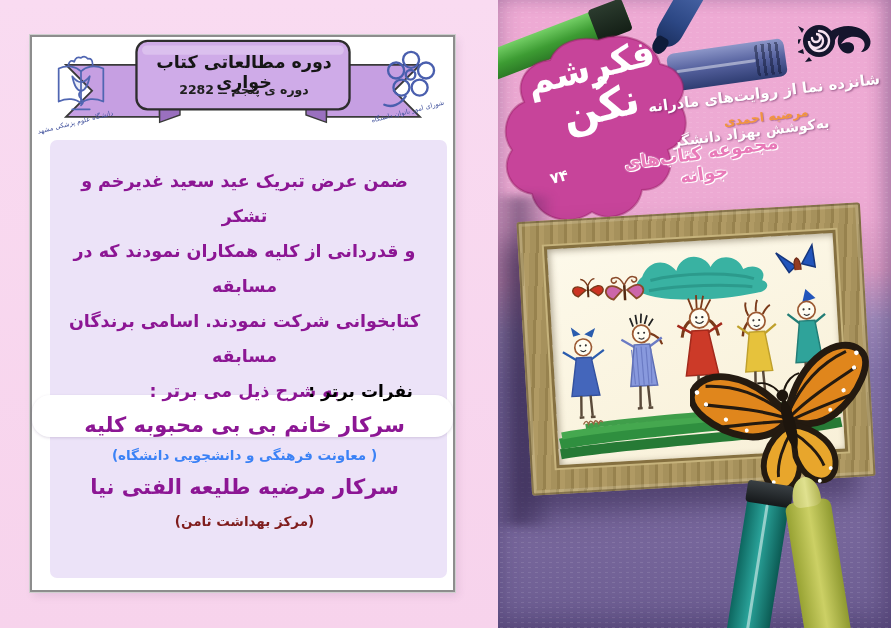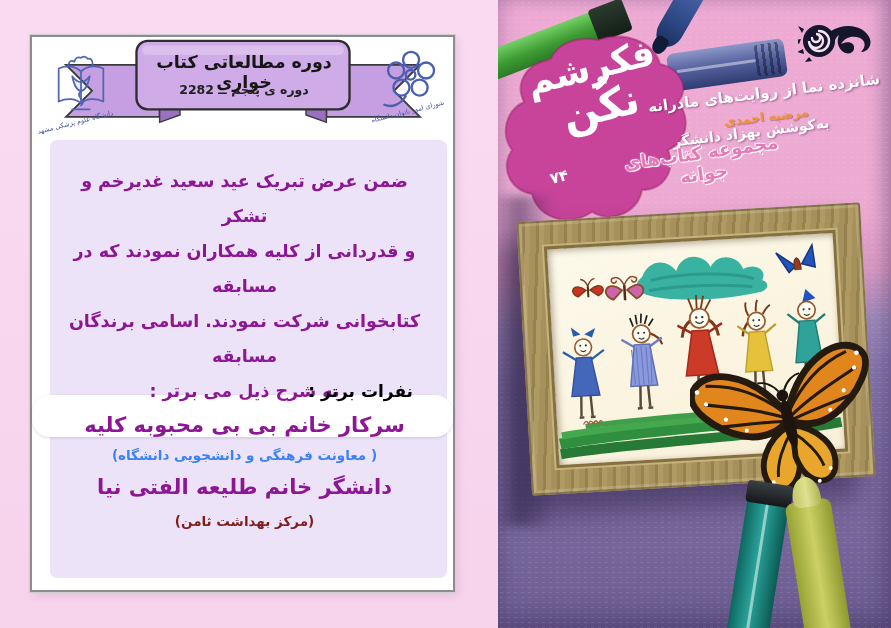--- a/index.html
+++ b/index.html
@@ -261,21 +261,21 @@
     <div class="body-text" dir="rtl">
       <div>ضمن عرض تبریک عید سعید غدیرخم و تشکر</div>
       <div>و قدردانی از کلیه همکاران نمودند که در مسابقه</div>
       <div>کتابخوانی شرکت نمودند. اسامی برندگان مسابقه</div>
       <div>به شرح ذیل می برتر :</div>
     </div>
 
     <div class="winners-heading" dir="rtl">نفرات برتر :</div>
     <div class="winner-name-1" dir="rtl">سرکار خانم بی بی محبوبه کلیه</div>
     <div class="winner-aff-1" dir="rtl">( معاونت فرهنگی و دانشجویی دانشگاه)</div>
-    <div class="winner-name-2" dir="rtl">دانشگر خانم طلیعه الفتی نیا</div>
+    <div class="winner-name-2" dir="rtl">سرکار مرضیه طلیعه الفتی نیا</div>
     <div class="winner-aff-2" dir="rtl">(مرکز بهداشت ثامن)</div>
   </div>
 
   <div class="cover">
 
     <div class="marker-green"></div>
     <div class="marker-blue-cap"></div>
     <div class="marker-blue-body"></div>
 
     <svg class="publisher-logo" viewBox="0 0 76 50" aria-hidden="true">

